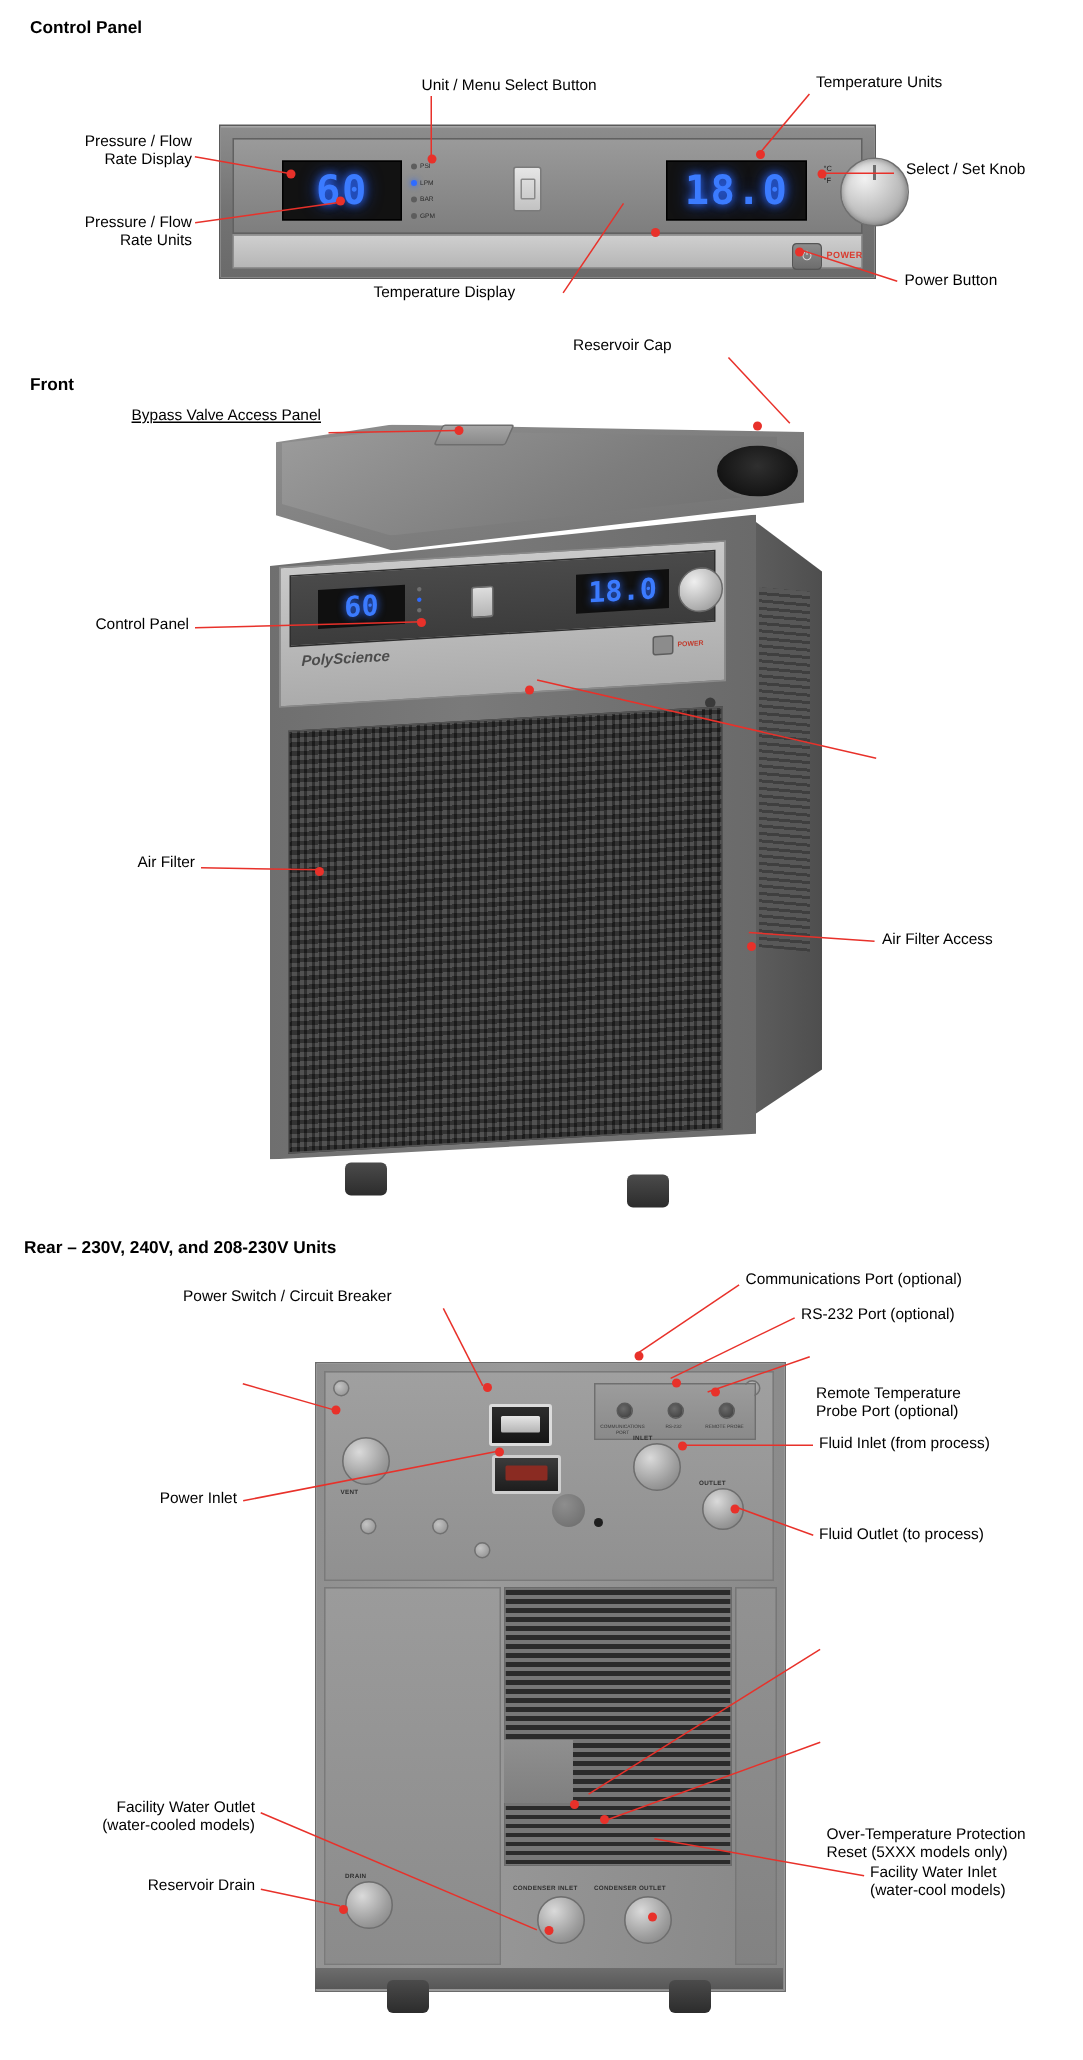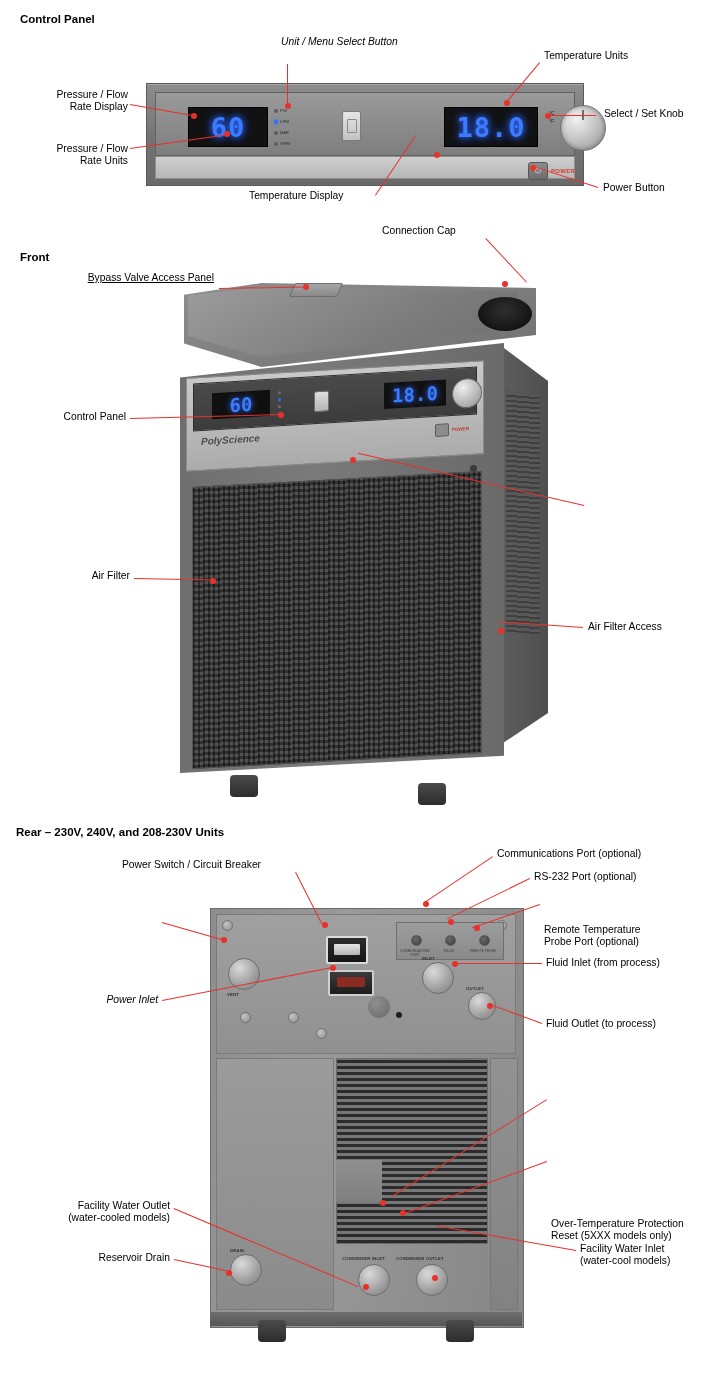--- a/index.html
+++ b/index.html
@@ -680,21 +680,21 @@
   <div class="callout-label right-align" style="left:20px; top:89px; width:108px;">Pressure / Flow
 Rate Display</div>
   <div class="leader" style="left:130px; top:104px; width:65px; transform: rotate(10deg);"></div>
   <div class="dot" style="left:191px; top:113px;"></div>
 
   <div class="callout-label right-align" style="left:20px; top:143px; width:108px;">Pressure / Flow
 Rate Units</div>
   <div class="leader" style="left:130px; top:148px; width:98px; transform: rotate(-8deg);"></div>
   <div class="dot" style="left:224px; top:131px;"></div>
 
-  <div class="callout-label" style="left:281px; top:36px;font-style:italic;">Unit / Menu Select Button</div>
+  <div class="callout-label" style="left:281px; top:52px;">Unit / Menu Select Button</div>
   <div class="leader" style="left:288px; top:64px; width:42px; transform: rotate(90deg);"></div>
   <div class="dot" style="left:285px; top:103px;"></div>
 
   <div class="callout-label" style="left:544px; top:50px;">Temperature Units</div>
   <div class="leader" style="left:540px; top:63px; width:52px; transform: rotate(130deg);"></div>
   <div class="dot" style="left:504px; top:100px;"></div>
 
   <div class="callout-label" style="left:604px; top:108px;">Select / Set Knob</div>
   <div class="leader" style="left:596px; top:116px; width:48px; transform: rotate(180deg);"></div>
   <div class="dot" style="left:545px; top:113px;"></div>
@@ -742,21 +742,21 @@
       </div>
     </div>
 
     <div id="fu-probe-dot"></div>
     <div id="fu-grille"></div>
 
     <div class="caster" style="left:60px; top:492px;"></div>
     <div class="caster" style="left:248px; top:500px;"></div>
   </div>
 
-  <div class="callout-label" style="left:382px; top:225px;">Connection Cap</div>
+  <div class="callout-label" style="left:382px; top:225px;">Reservoir Cap</div>
   <div class="leader" style="left:486px; top:238px; width:60px; transform: rotate(47deg);"></div>
   <div class="dot" style="left:502px; top:281px;"></div>
 
   <div class="callout-label right-align" style="left:56px; top:272px; width:158px;text-decoration:underline;">Bypass Valve Access Panel</div>
   <div class="leader" style="left:219px; top:288px; width:86px; transform: rotate(-1deg);"></div>
   <div class="dot" style="left:303px; top:284px;"></div>
 
   <div class="callout-label right-align" style="left:36px; top:411px; width:90px;">Control Panel</div>
   <div class="leader" style="left:130px; top:418px; width:152px; transform: rotate(-1.5deg);"></div>
   <div class="dot" style="left:278px; top:412px;"></div>
@@ -842,21 +842,21 @@
   <div class="leader" style="left:540px; top:905px; width:72px; transform: rotate(161deg);"></div>
   <div class="dot" style="left:474px; top:925px;"></div>
 
   <div class="leader" style="left:162px; top:922px; width:62px; transform: rotate(16deg);"></div>
   <div class="dot" style="left:221px; top:937px;"></div>
 
   <div class="callout-label" style="left:546px; top:957px;">Fluid Inlet (from process)</div>
   <div class="leader" style="left:542px; top:964px; width:86px; transform: rotate(180deg);"></div>
   <div class="dot" style="left:452px; top:961px;"></div>
 
-  <div class="callout-label right-align" style="left:36px; top:994px; width:122px;font-style:italic;">Power Inlet</div>
+  <div class="callout-label right-align" style="left:36px; top:994px; width:122px;">Power Inlet</div>
   <div class="leader" style="left:162px; top:1000px; width:172px; transform: rotate(-11deg);"></div>
   <div class="dot" style="left:330px; top:965px;"></div>
 
   <div class="callout-label" style="left:546px; top:1018px;">Fluid Outlet (to process)</div>
   <div class="leader" style="left:542px; top:1024px; width:56px; transform: rotate(200deg);"></div>
   <div class="dot" style="left:487px; top:1003px;"></div>
 
   <div class="leader" style="left:547px; top:1100px; width:182px; transform: rotate(148deg);"></div>
   <div class="dot" style="left:380px; top:1200px;"></div>
 

